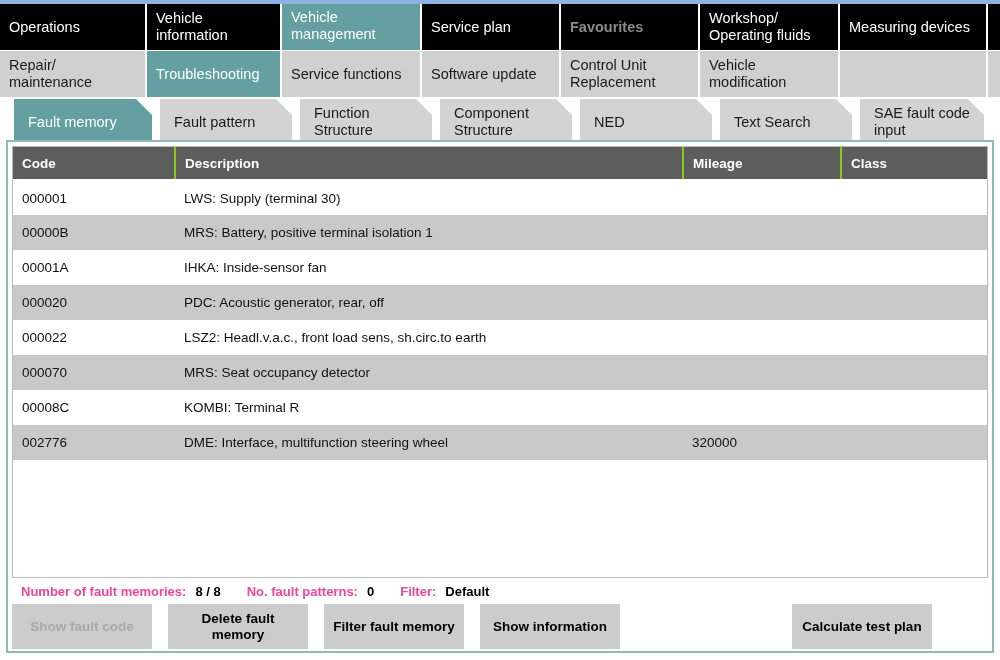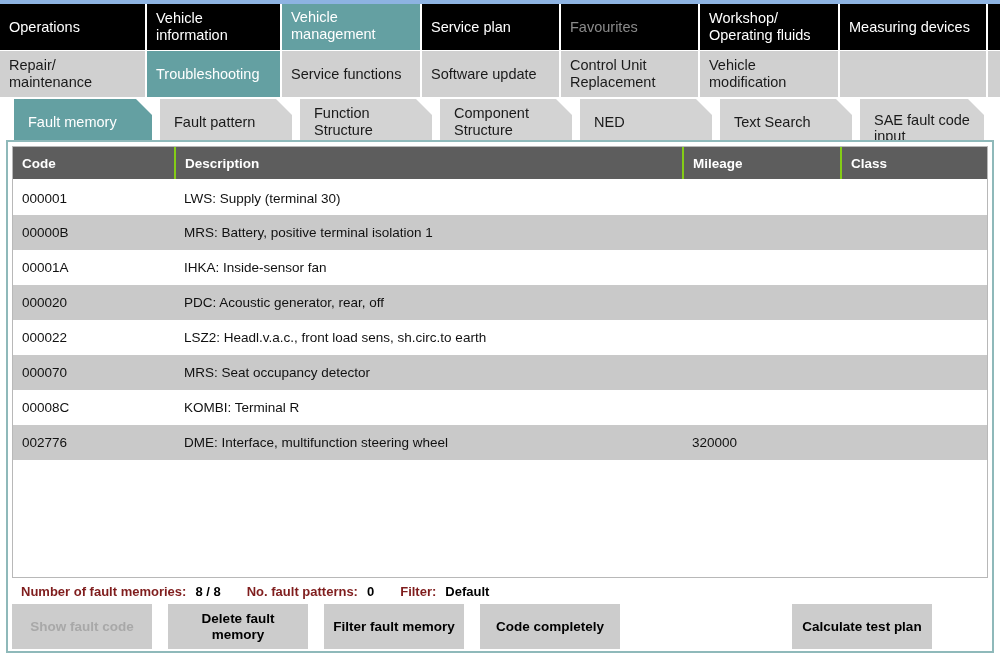--- a/index.html
+++ b/index.html
@@ -147,21 +147,21 @@
 
   
   #statusline {
     height: 26px;
     display: flex; align-items: center;
     padding-left: 9px;
     font-size: 13px;
     color: #3a3a3a;
     font-weight: bold;
   }
-  #statusline .lbl { font-weight: bold; color: #7f1d1d; }
+  #statusline .lbl { font-weight: bold; color: #ec4899; }
   #statusline .val { font-weight: bold; color: #000000; margin-left: 9px; }
   #statusline .grp { display: flex; align-items: baseline; margin-right: 26px; }
 
   
   #buttonbar {
     display: flex;
     height: 45px;
     gap: 16px;
   }
   .btn {
@@ -193,21 +193,21 @@
       </div>
       <div class="tab" style="width: 135px; flex: 0 0 135px;">
         <span>Vehicle information</span>
       </div>
       <div class="tab active" style="width: 140px; flex: 0 0 140px;">
         <span>Vehicle<br>management</span>
       </div>
       <div class="tab" style="width: 139px; flex: 0 0 139px;">
         <span>Service plan</span>
       </div>
-      <div class="tab disabled" style="width: 139px; flex: 0 0 139px;">
+      <div class="tab disabled" style="width: 139px; flex: 0 0 139px; font-weight: bold;">
         <span>Favourites</span>
       </div>
       <div class="tab" style="width: 140px; flex: 0 0 140px;">
         <span>Workshop/<br>Operating fluids</span>
       </div>
       <div class="tab" style="width: 148px; flex: 0 0 148px;">
         <span>Measuring devices</span>
       </div>
       <div class="tab" style="width: 12px; flex: 0 0 12px;">
         <span></span>
@@ -251,21 +251,21 @@
       </div>
       <div class="tab" style="width: 132px; flex: 0 0 132px;">
         <span>Component<br>Structure</span>
       </div>
       <div class="tab" style="width: 132px; flex: 0 0 132px;">
         <span>NED</span>
       </div>
       <div class="tab" style="width: 132px; flex: 0 0 132px;">
         <span>Text Search</span>
       </div>
-      <div class="tab" style="width: 124px; flex: 0 0 124px; align-items: flex-end;">
+      <div class="tab" style="width: 124px; flex: 0 0 124px;">
         <span>SAE fault code<br>input</span>
       </div>
     </div>
 
 </div>
 
 <div id="panel">
 
   <div id="table-wrap">
     <table class="ftable">
@@ -349,18 +349,18 @@
     <span class="grp">
       <span class="lbl">Filter:</span>
       <span class="val">Default</span>
     </span>
   </div>
 
   <div id="buttonbar">
       <button class="btn disabled" disabled="" style="flex: 0 0 140px;">Show fault code</button>
       <button class="btn" style="flex: 0 0 140px;">Delete fault<br>memory</button>
       <button class="btn" style="flex: 0 0 140px;">Filter fault memory</button>
-      <button class="btn" style="flex: 0 0 140px;">Code completely</button>
+      <button class="btn" style="flex: 0 0 140px;">Show information</button>
       <button class="btn spacer" style="flex: 0 0 140px;"></button>
       <button class="btn" style="flex: 0 0 140px;">Calculate test plan</button>
     </div>
 
 </div>
 
 </body></html>

